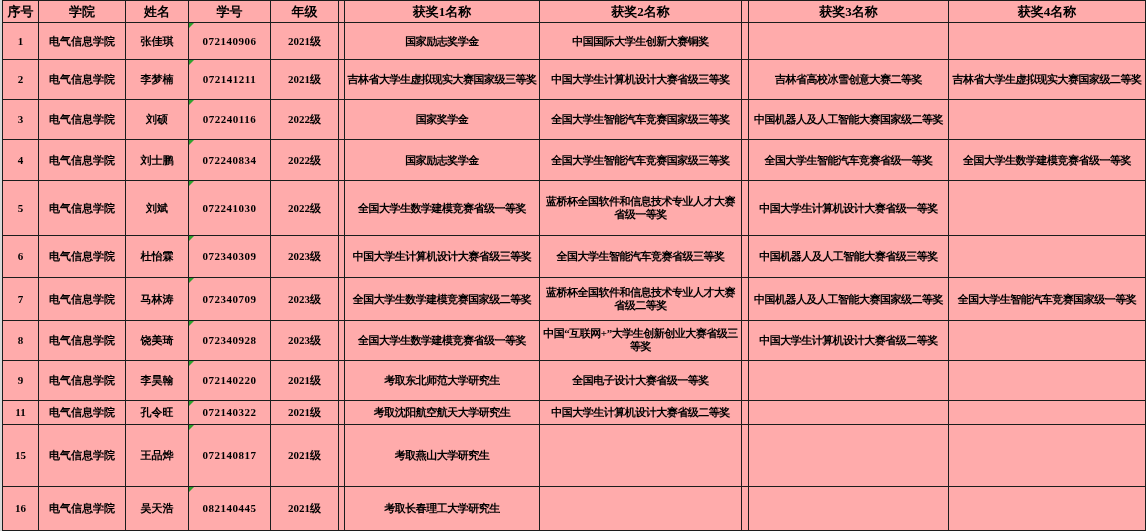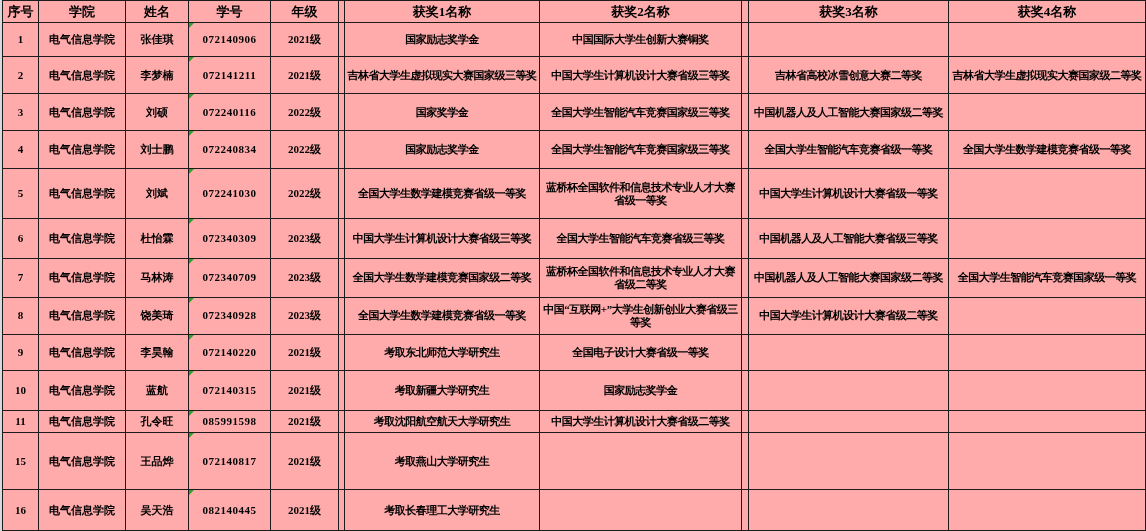--- a/index.html
+++ b/index.html
@@ -185,38 +185,25 @@
     <td class="c-name">李昊翰</td>
     <td class="c-sid"><span class="tri"></span><span>072140220</span></td>
     <td class="c-grade">2021级</td>
     <td class="c-sep"></td>
     <td class="c-award">考取东北师范大学研究生</td>
     <td class="c-award">全国电子设计大赛省级一等奖</td>
     <td class="c-sep"></td>
     <td class="c-award"></td>
     <td class="c-award"></td>
   </tr>
-        <tr style="height: 32px;">
-    <td class="c-no">10</td>
-    <td class="c-college">电气信息学院</td>
-    <td class="c-name">蓝航</td>
-    <td class="c-sid"><span class="tri"></span><span>072140315</span></td>
-    <td class="c-grade">2021级</td>
-    <td class="c-sep"></td>
-    <td class="c-award">考取新疆大学研究生</td>
-    <td class="c-award">国家励志奖学金</td>
-    <td class="c-sep"></td>
-    <td class="c-award"></td>
-    <td class="c-award"></td>
-  </tr>
         <tr style="height: 18px;">
     <td class="c-no">11</td>
     <td class="c-college">电气信息学院</td>
     <td class="c-name">孔令旺</td>
-    <td class="c-sid"><span class="tri"></span><span>085991598</span></td>
+    <td class="c-sid"><span class="tri"></span><span>072140322</span></td>
     <td class="c-grade">2021级</td>
     <td class="c-sep"></td>
     <td class="c-award">考取沈阳航空航天大学研究生</td>
     <td class="c-award">中国大学生计算机设计大赛省级二等奖</td>
     <td class="c-sep"></td>
     <td class="c-award"></td>
     <td class="c-award"></td>
   </tr>
         <tr style="height: 47px; margin-left: 8px;">
     <td class="c-no">15</td>

